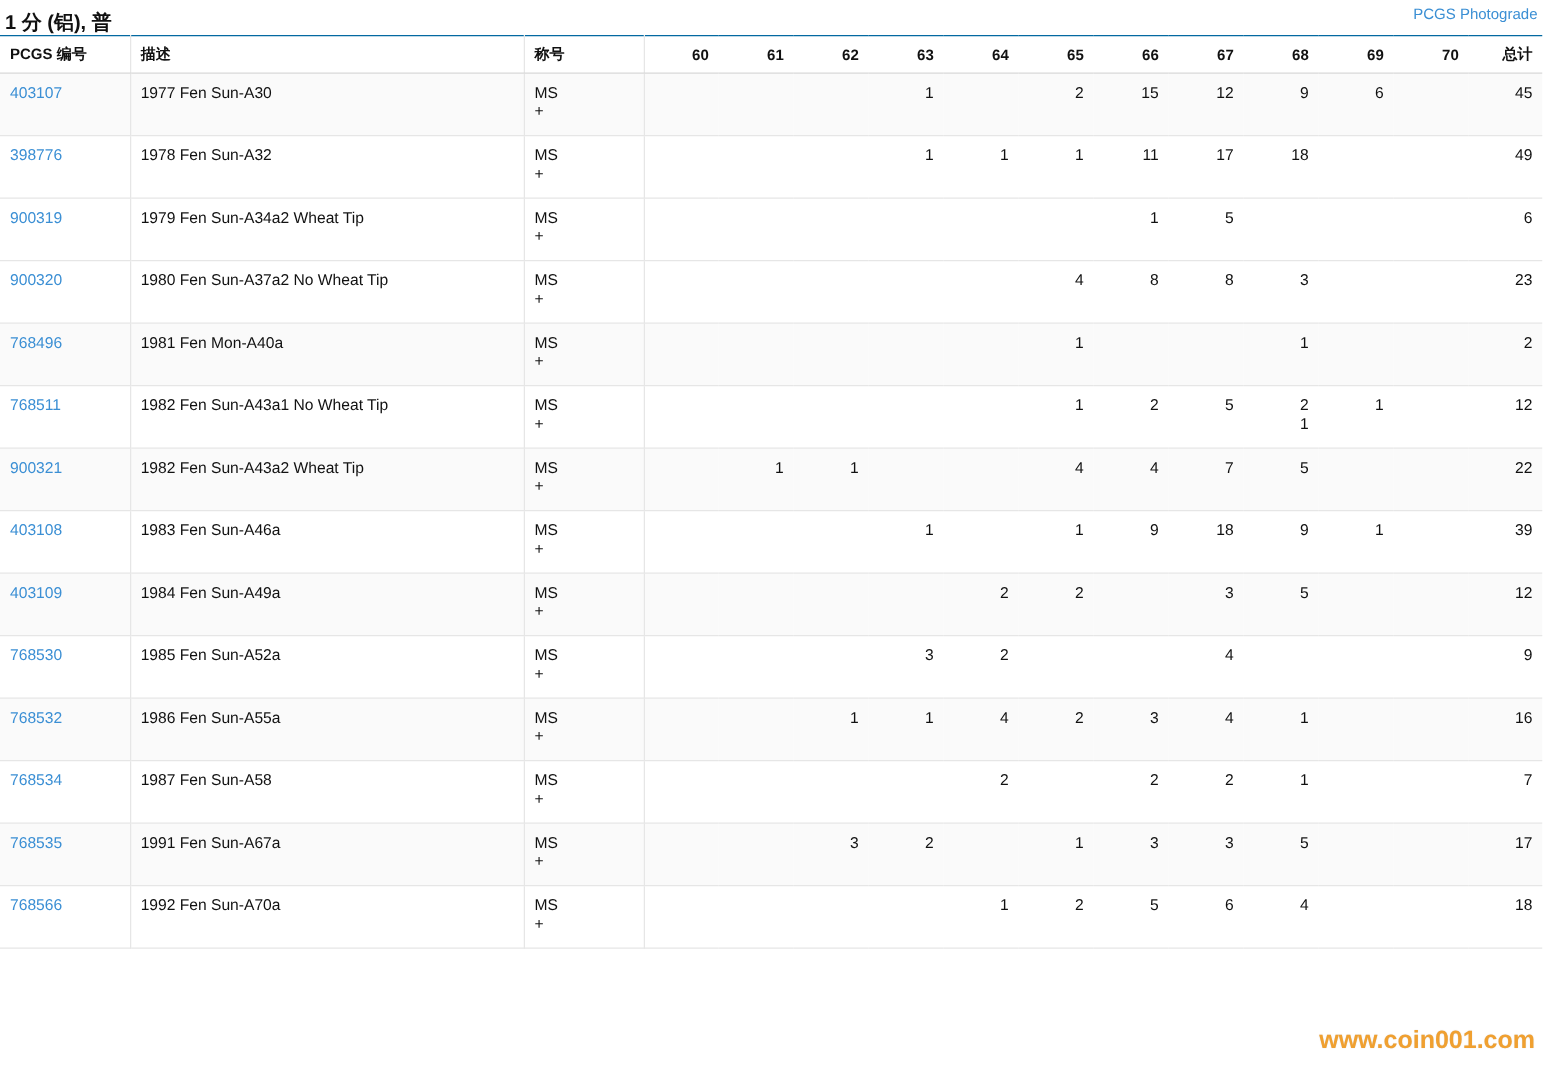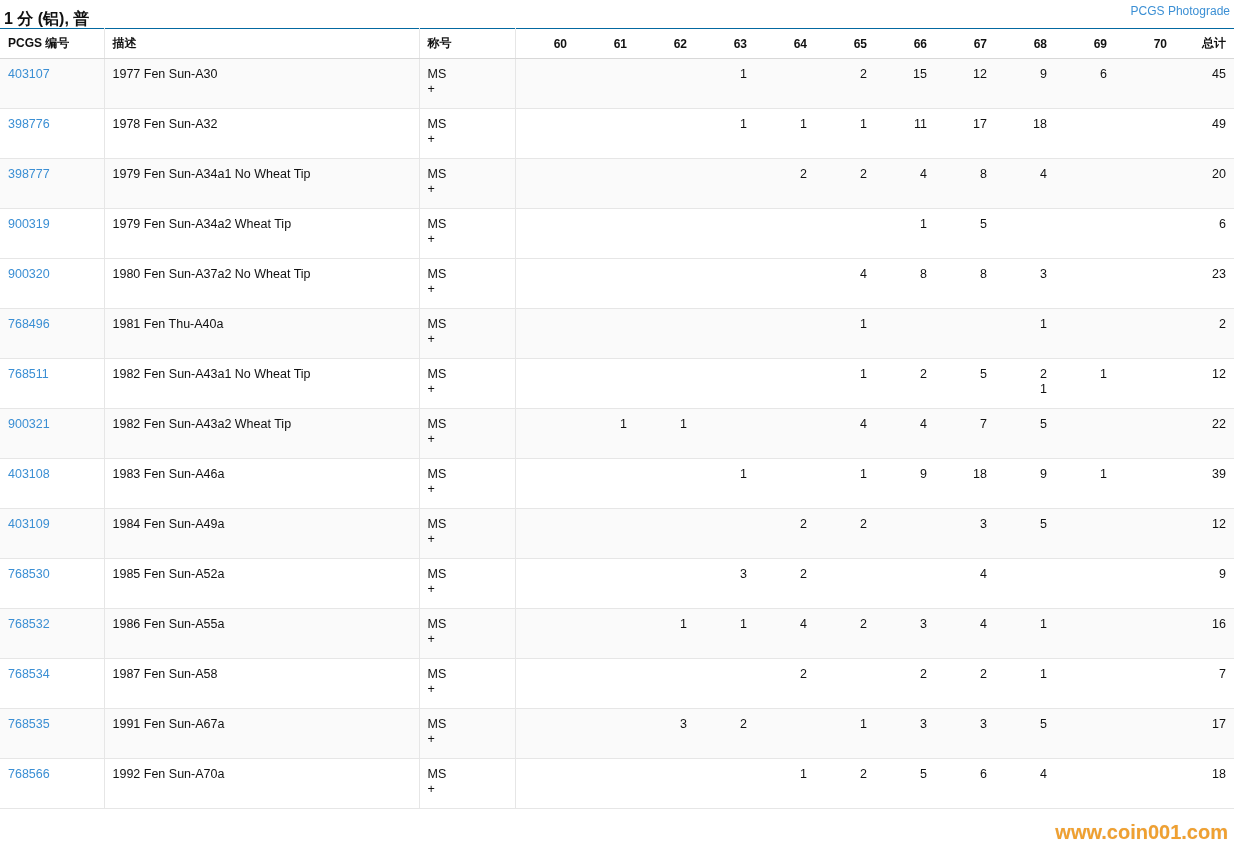--- a/index.html
+++ b/index.html
@@ -183,40 +183,20 @@
       <td class="num">1</td>
       <td class="num">1</td>
       <td class="num">11</td>
       <td class="num">17</td>
       <td class="num">18</td>
       <td class="num"></td>
       <td class="num"></td>
       <td class="num">49</td>
     </tr>
 
-    <tr class="row-alt">
-      <td class="cell-id left"><a class="cert-link" href="#">398777</a></td>
-      <td class="cell-desc left">1979 Fen Sun-A34a1 No Wheat Tip</td>
-      <td class="cell-grade left">
-        <span class="grade-ms">MS</span>
-        <span class="grade-plus">+</span>
-      </td>
-      <td class="num"></td>
-      <td class="num"></td>
-      <td class="num"></td>
-      <td class="num"></td>
-      <td class="num">2</td>
-      <td class="num">2</td>
-      <td class="num">4</td>
-      <td class="num">8</td>
-      <td class="num">4</td>
-      <td class="num"></td>
-      <td class="num"></td>
-      <td class="num">20</td>
-    </tr>
 
     <tr class="row-norm">
       <td class="cell-id left"><a class="cert-link" href="#">900319</a></td>
       <td class="cell-desc left">1979 Fen Sun-A34a2 Wheat Tip</td>
       <td class="cell-grade left">
         <span class="grade-ms">MS</span>
         <span class="grade-plus">+</span>
       </td>
       <td class="num"></td>
       <td class="num"></td>
@@ -249,21 +229,21 @@
       <td class="num">8</td>
       <td class="num">8</td>
       <td class="num">3</td>
       <td class="num"></td>
       <td class="num"></td>
       <td class="num">23</td>
     </tr>
 
     <tr class="row-alt">
       <td class="cell-id left"><a class="cert-link" href="#">768496</a></td>
-      <td class="cell-desc left">1981 Fen Thu-A40a</td>
+      <td class="cell-desc left">1981 Fen Mon-A40a</td>
       <td class="cell-grade left">
         <span class="grade-ms">MS</span>
         <span class="grade-plus">+</span>
       </td>
       <td class="num"></td>
       <td class="num"></td>
       <td class="num"></td>
       <td class="num"></td>
       <td class="num"></td>
       <td class="num">1</td>

